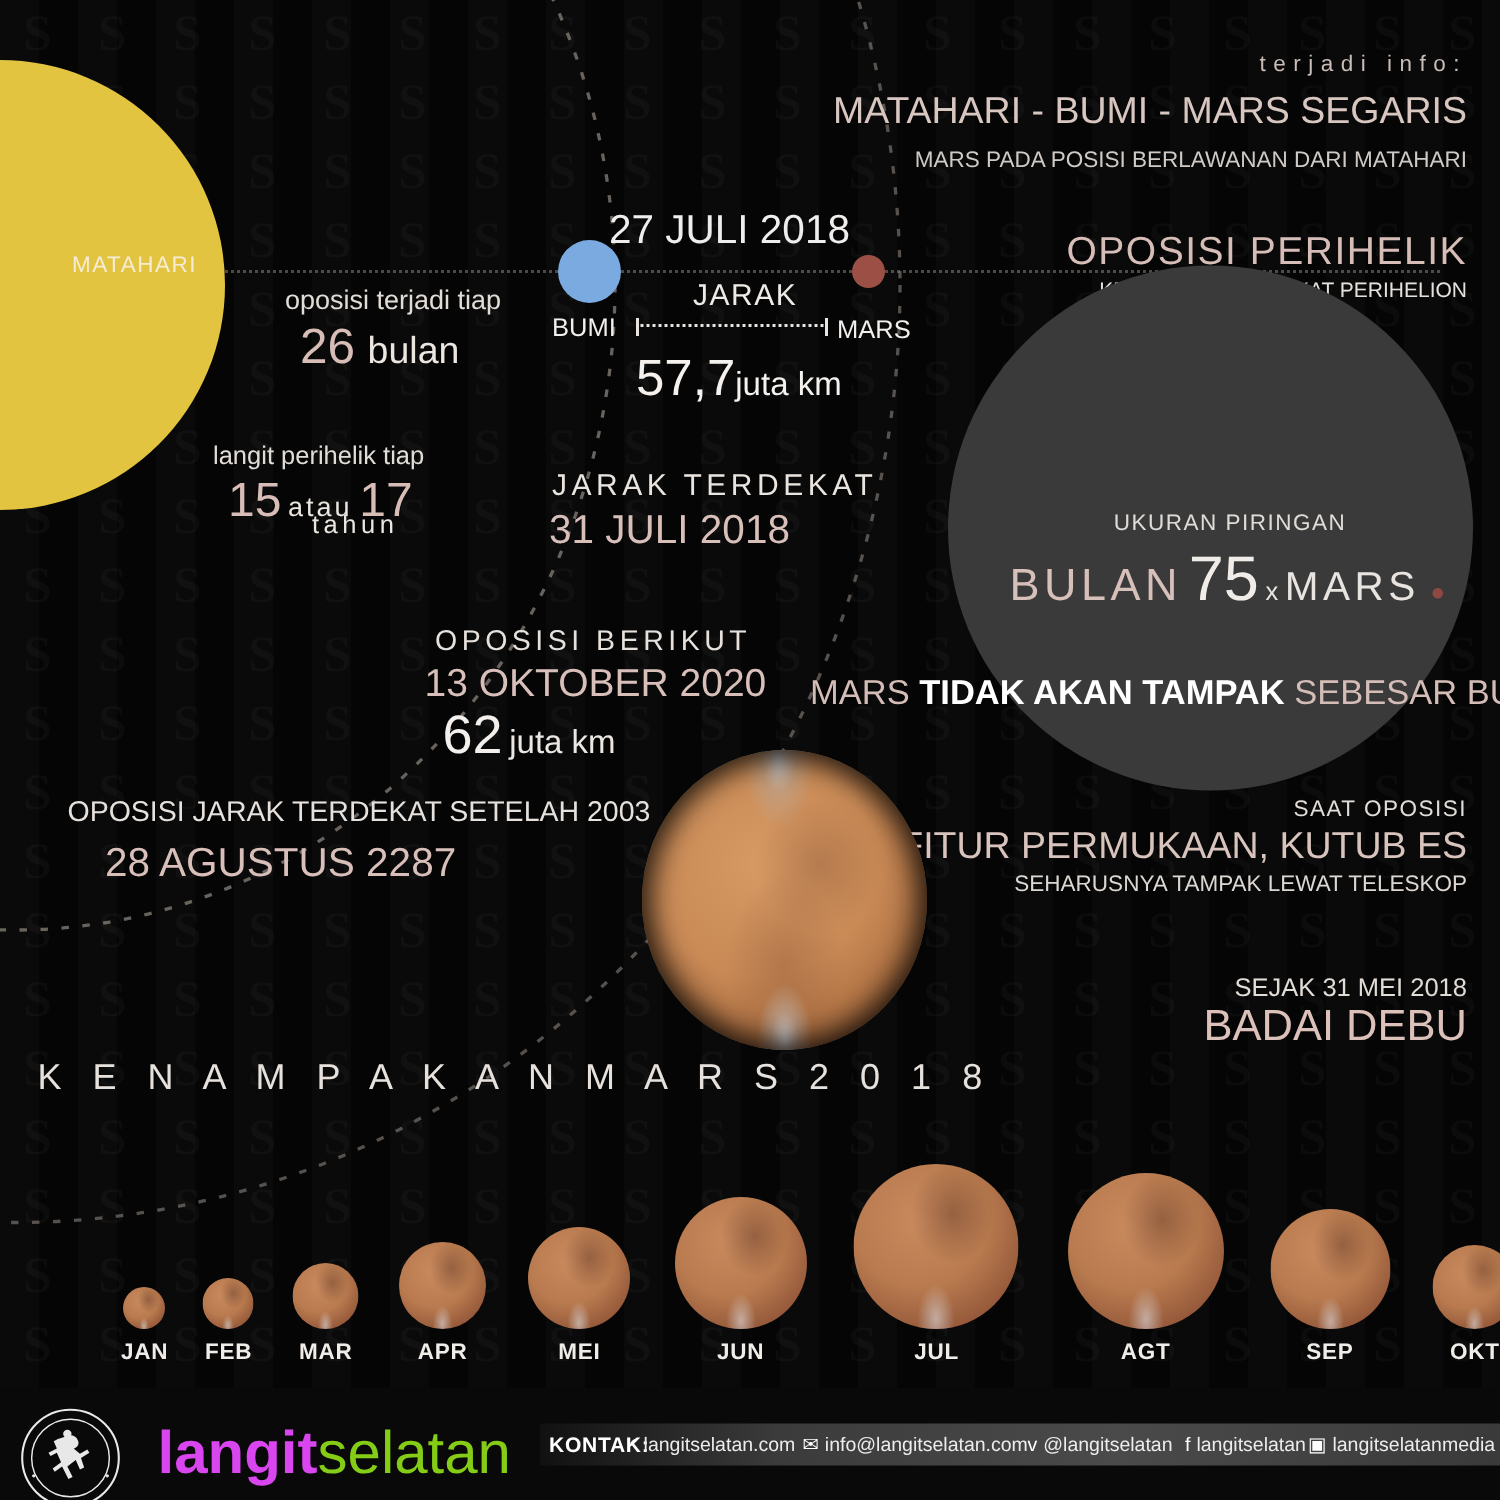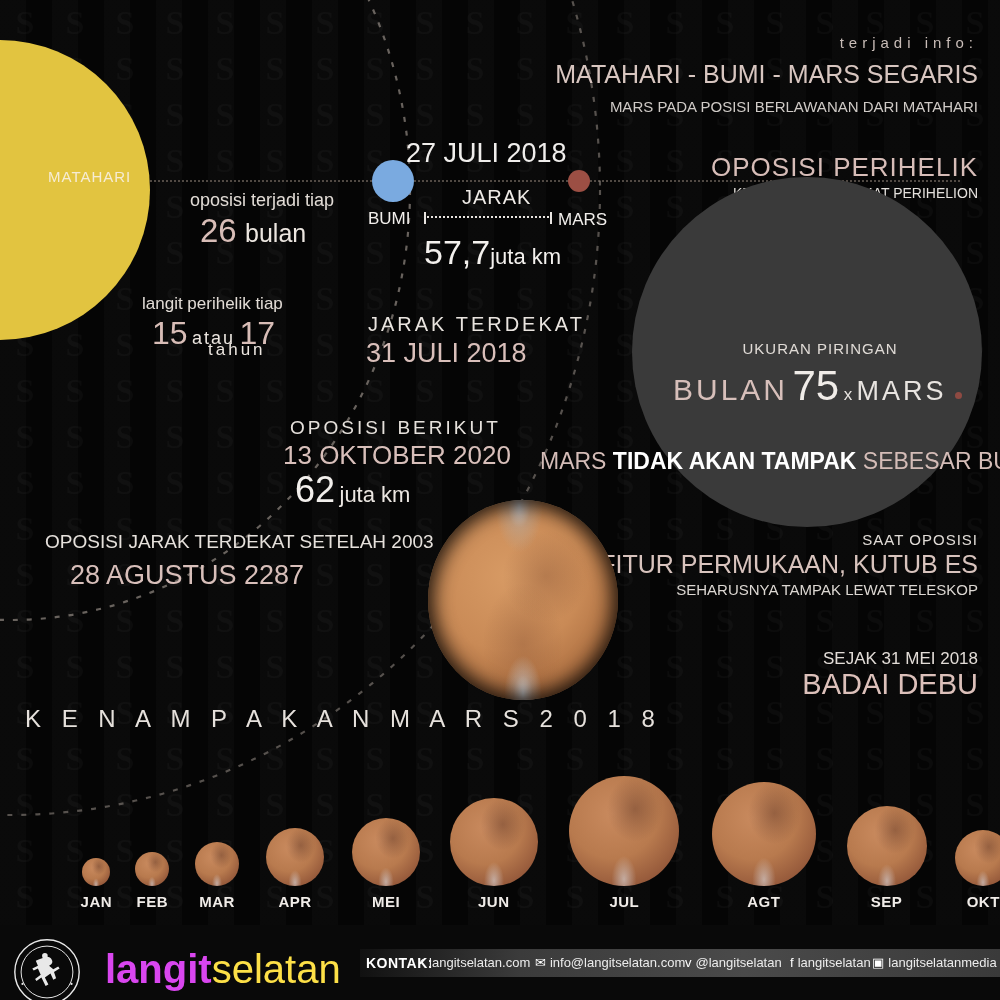--- a/index.html
+++ b/index.html
@@ -136,21 +136,21 @@
       radial-gradient(ellipse at 50% 94%, rgba(225,230,238,.55) 0%, rgba(0,0,0,0) 16%),
       radial-gradient(ellipse at 60% 30%, rgba(90,50,35,.42) 0%, rgba(0,0,0,0) 30%),
       radial-gradient(circle at 40% 34%, #c98a5e 0%, #b87a4e 46%, #94583a 78%, #5c3320 100%);}
   .m-lbl{font-size:15px;color:#f0ece8;font-weight:bold;letter-spacing:.5px;margin-top:7px;}
 
   
   #footer{position:absolute;left:0;bottom:0;width:1000px;height:75px;background:#090909;}
   #logo{position:absolute;left:12px;top:12px;width:70px;height:70px;}
   #brand{position:absolute;left:105px;top:22px;font-size:40px;white-space:nowrap;}
   #brand .b1{color:#d946ef;font-weight:bold;}
-  #brand .b2{color:#fde047;font-weight:300;}
+  #brand .b2{color:#84cc16;font-weight:300;}
   #contactbar{position:absolute;left:360px;top:24px;right:0;height:28px;
      background:linear-gradient(90deg,#111 0%,#3b3b3b 25%,#4a4a4a 60%,#3a3a3a 100%);}
   #kontak{position:absolute;left:366px;top:30px;font-size:14px;color:#fff;font-weight:bold;letter-spacing:.5px;}
   .c-item{position:absolute;top:30px;font-size:13px;color:#ececec;white-space:nowrap;}
   .c-ico{display:inline-block;margin-right:4px;color:#fff;}
 </style>
 </head>
 <body>
 
 <div id="stage">

